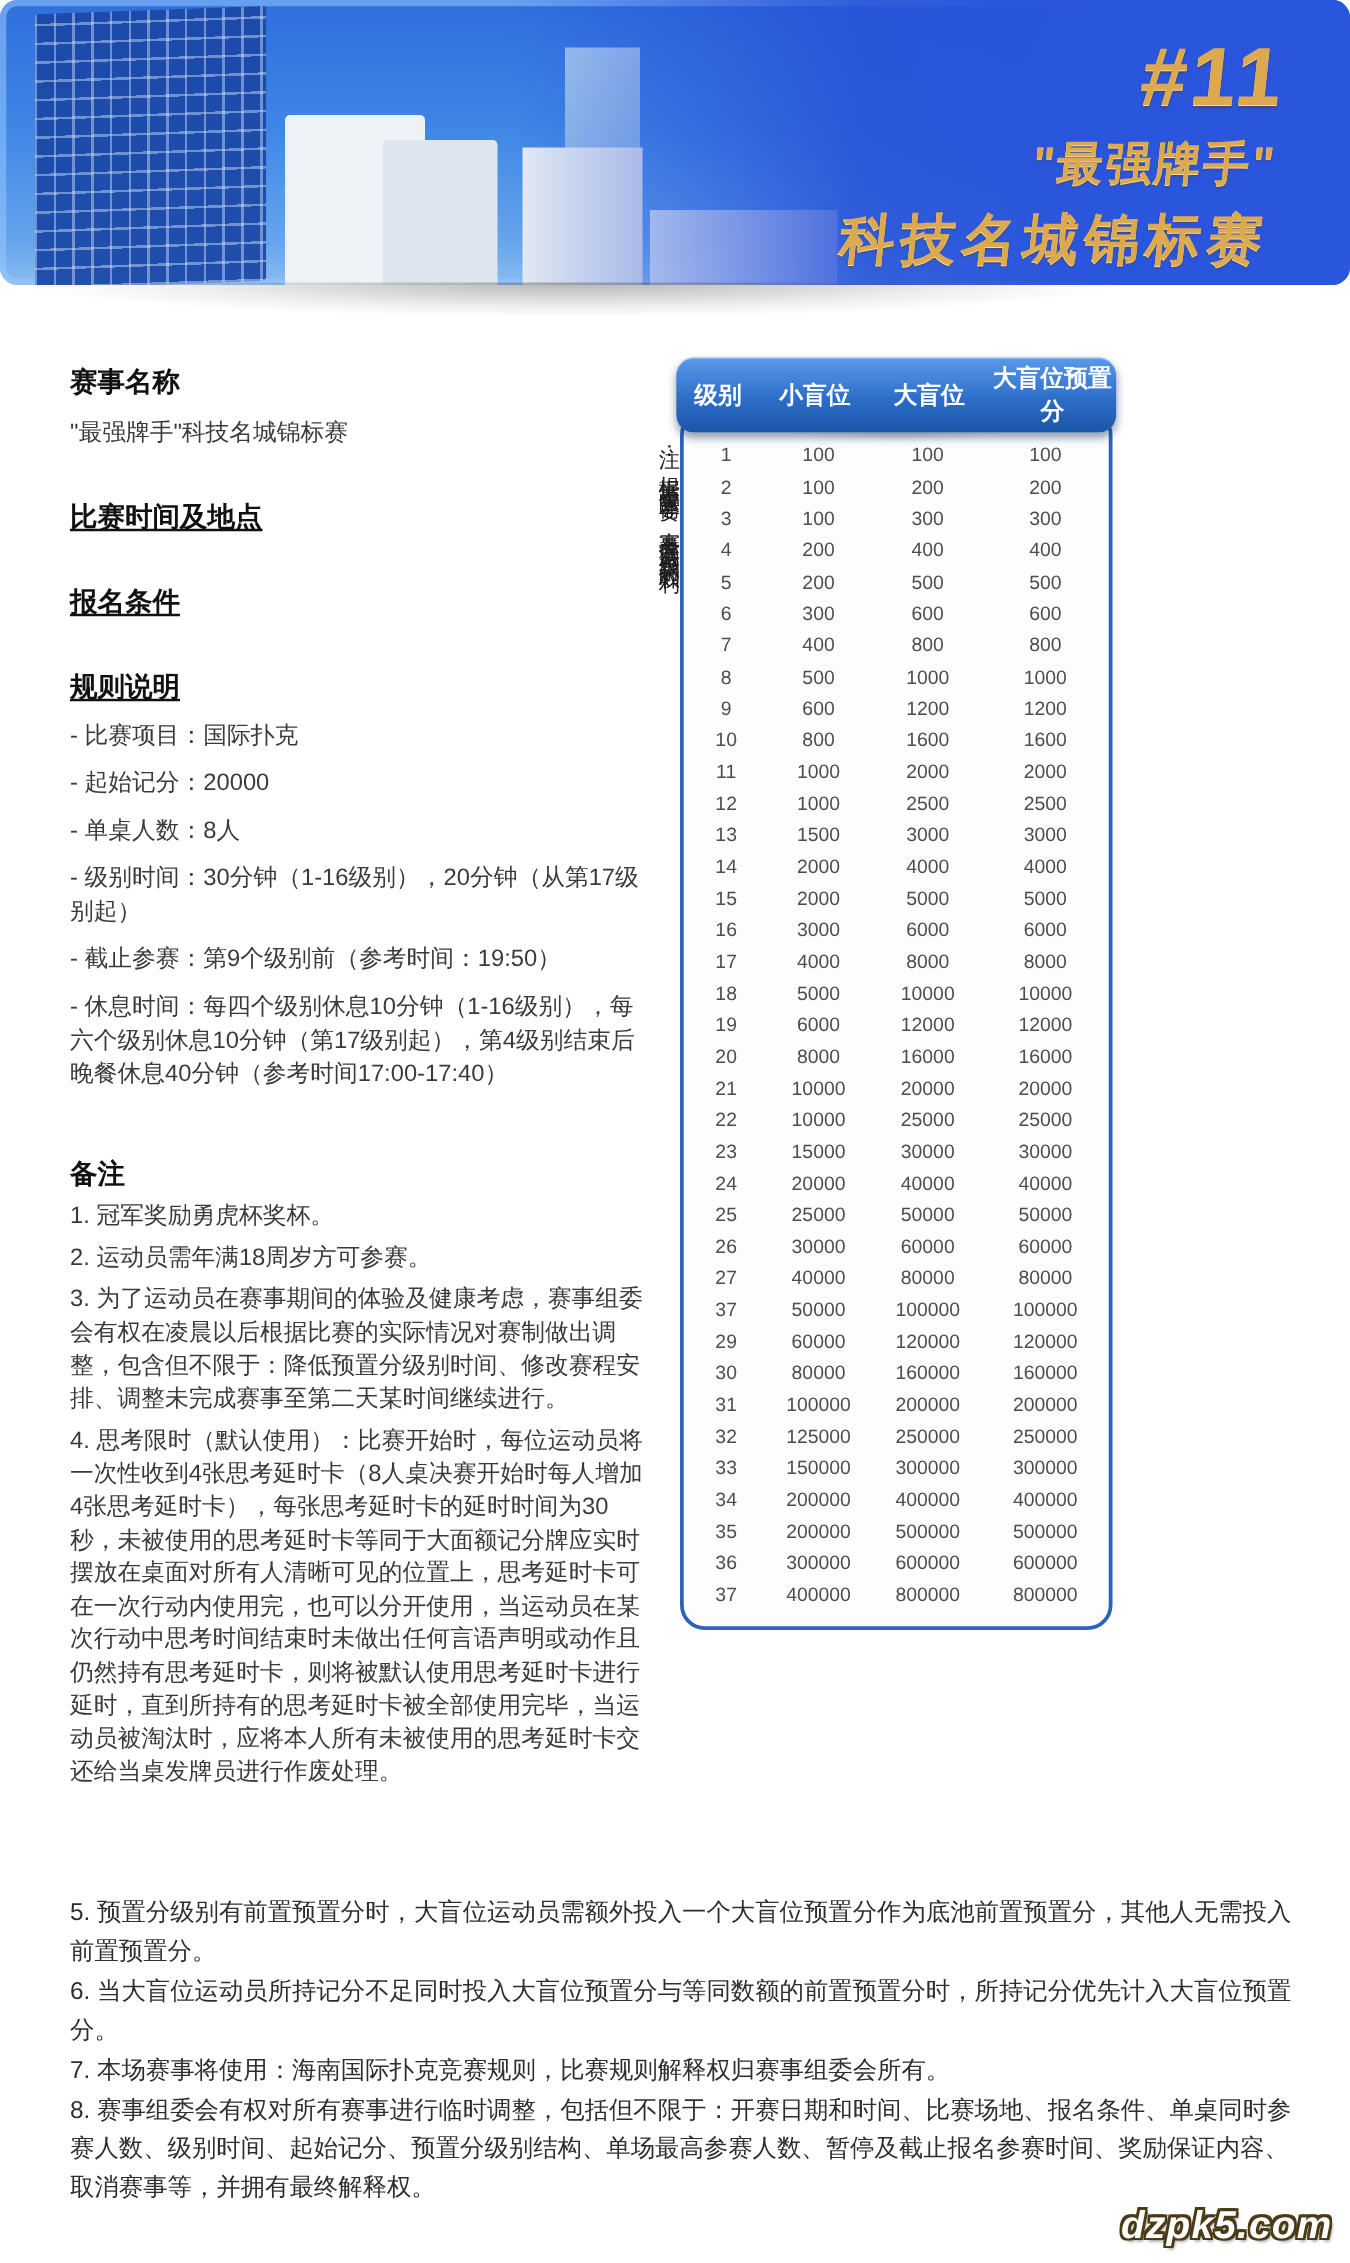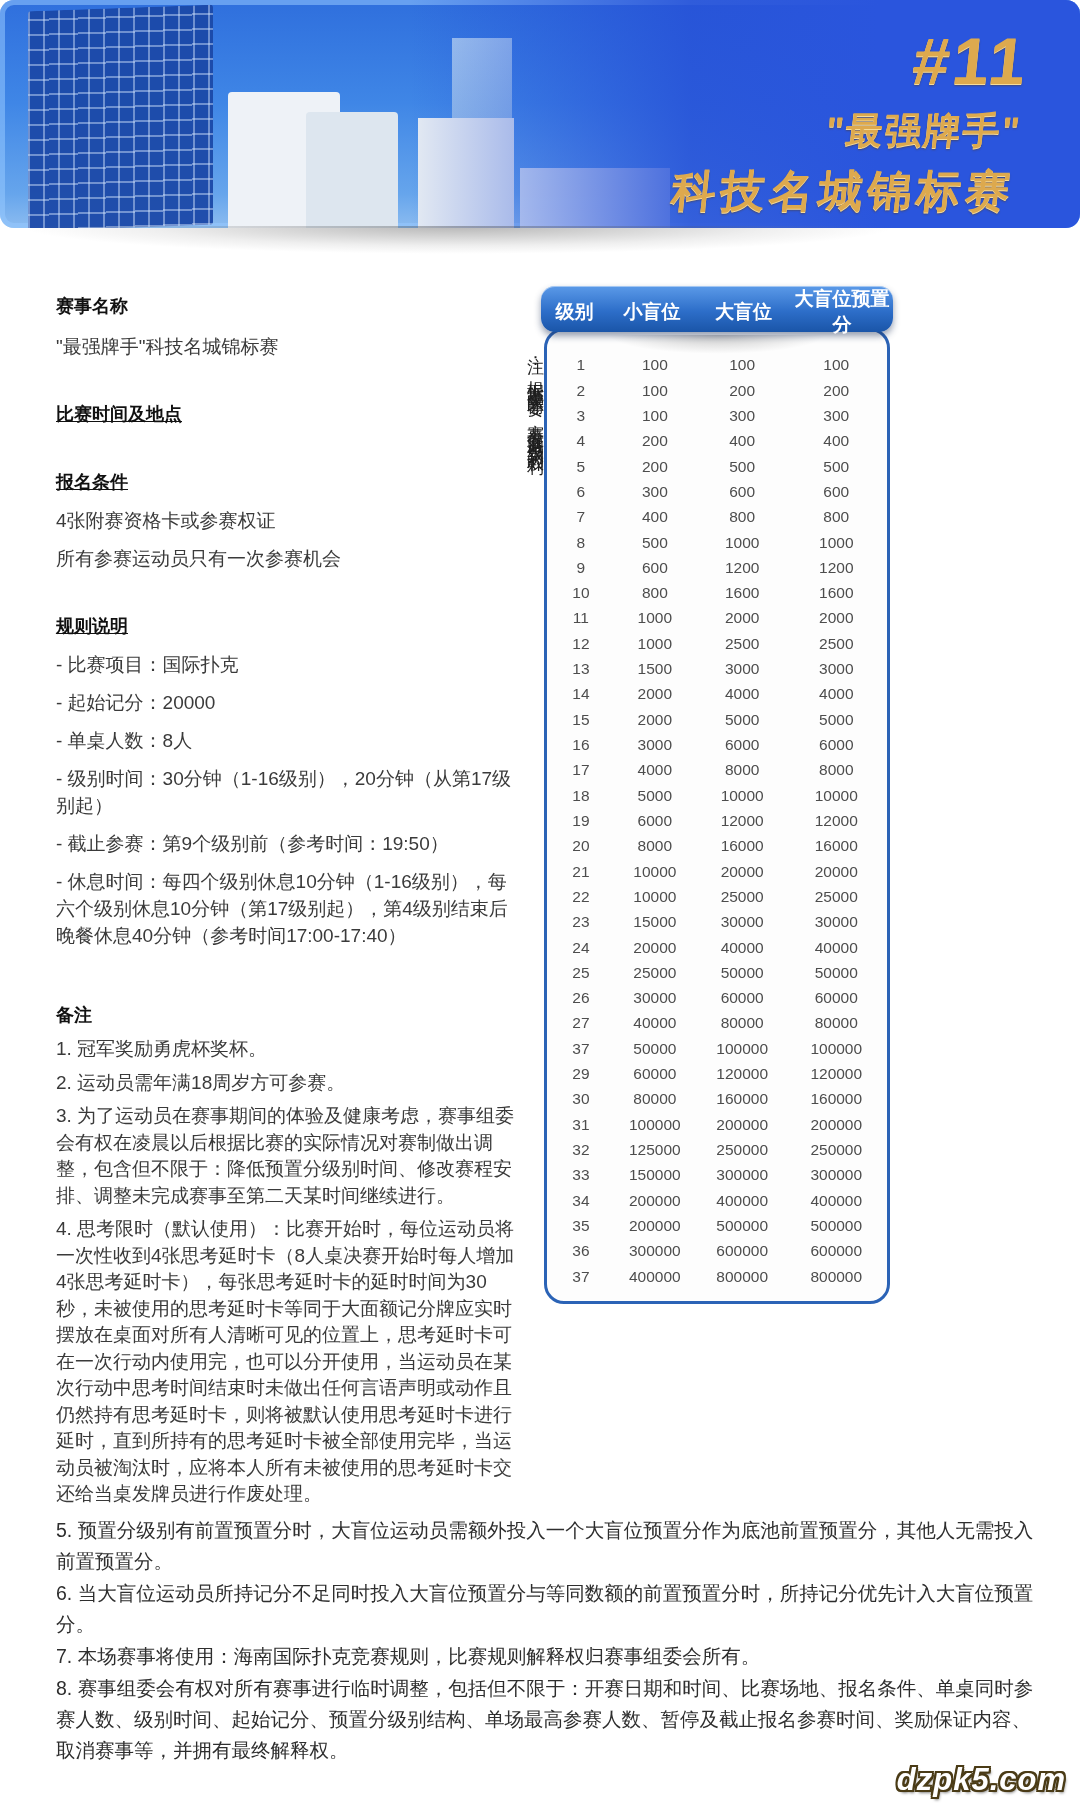--- a/index.html
+++ b/index.html
@@ -27,35 +27,35 @@
   .banner-text { position:absolute; right:58px; top:26px; text-align:right; z-index:3; transform:skewX(-6deg); }
   .gold { color:#dda94e; text-shadow:0 1px 0 #f6dc9a, 0 2px 2px rgba(90,55,5,.45); font-weight:800; }
   .event-no { font-size:66px; letter-spacing:3px; line-height:70px; }
   .title1 { font-size:37px; margin-top:10px; letter-spacing:2px; }
   .title2 { font-size:44px; margin-top:6px; letter-spacing:5px; }
   .banner-shadow { position:absolute; left:30px; top:226px; width:1020px; height:42px;
             background:radial-gradient(ellipse 55% 85% at 42% 0%,rgba(60,60,60,.38),rgba(120,120,120,.12) 55%,rgba(255,255,255,0) 78%); }
 
   
   .left-col { position:absolute; left:56px; top:292px; width:468px; color:#3a3a3a; font-size:19px; line-height:26px; }
-  .h { font-size:18px; font-weight:700; color:#111; line-height:28px; }
+  .h { font-size:22px; font-weight:700; color:#111; line-height:28px; }
   .gap-s { margin-top:14px; } .gap-l { margin-top:40px;text-decoration:underline; }
   .time-row { display:flex; justify-content:space-between; align-items:center; margin-top:16px; }
   .red { font-weight:400; }
   .reg-lines p { margin-top:12px; }
   .rules-list p { margin-top:11px; line-height:27px; }
   .notes-list p { margin-top:7px; line-height:26.5px; }
 
   
   .side-note { position:absolute; left:524px; top:344px; height:470px; writing-mode:vertical-rl; text-orientation:upright;
                font-size:17px; letter-spacing:3px; color:#1e1e1e; line-height:22px; }
 
   
   .table-wrap { position:absolute; left:544px; top:286px; width:346px; }
-  .t-header { position:absolute; left:-3px; right:-3px; top:0; height:46px; z-index:2;
+  .t-header { position:absolute; left:-3px; right:-3px; top:0; height:60px; z-index:2;
               background:linear-gradient(180deg,#5b9ae8 0%,#2d6ec9 55%,#1a55a8 100%);
               border-radius:14px; display:grid; grid-template-columns:19% 25% 27% 29%;
               align-items:center; text-align:center; color:#fff; font-weight:700; font-size:19px;
               box-shadow:0 4px 7px rgba(20,40,80,.45), inset 0 1px 0 rgba(255,255,255,.45); }
   .t-body { position:absolute; left:0; right:0; top:42px; height:976px;
             border:3px solid #2b63b6; border-radius:20px; background:#fdfdfd;
             display:flex; flex-direction:column; justify-content:space-evenly;
             padding:18px 2px 8px; overflow:hidden; }
   .t-body::before { content:""; position:absolute; left:6%; right:6%; top:4px; height:26px;
             background:radial-gradient(ellipse 50% 100% at 50% 0%,rgba(40,40,40,.25),rgba(255,255,255,0) 72%); }
@@ -93,24 +93,20 @@
   </div>
   <div class="banner-shadow"></div>
 
   <div class="left-col">
     <div class="h">赛事名称</div>
     <div class="gap-s">"最强牌手"科技名城锦标赛</div>
 
     <div class="h gap-l">比赛时间及地点</div>
 
     <div class="h gap-l">报名条件</div>
-    <div class="reg-lines" id="reg-lines">
-        <p>4张附赛资格卡或参赛权证</p>
-        <p>所有参赛运动员只有一次参赛机会</p>
-      </div>
 
     <div class="h gap-l">规则说明</div>
     <div class="rules-list" id="rules-list">
         <p>- 比赛项目：国际扑克</p>
         <p>- 起始记分：20000</p>
         <p>- 单桌人数：8人</p>
         <p>- 级别时间：30分钟（1-16级别），20分钟（从第17级别起）</p>
         <p>- 截止参赛：第9个级别前（参考时间：19:50）</p>
         <p>- 休息时间：每四个级别休息10分钟（1-16级别），每六个级别休息10分钟（第17级别起），第4级别结束后晚餐休息40分钟（参考时间17:00-17:40）</p>
       </div>

